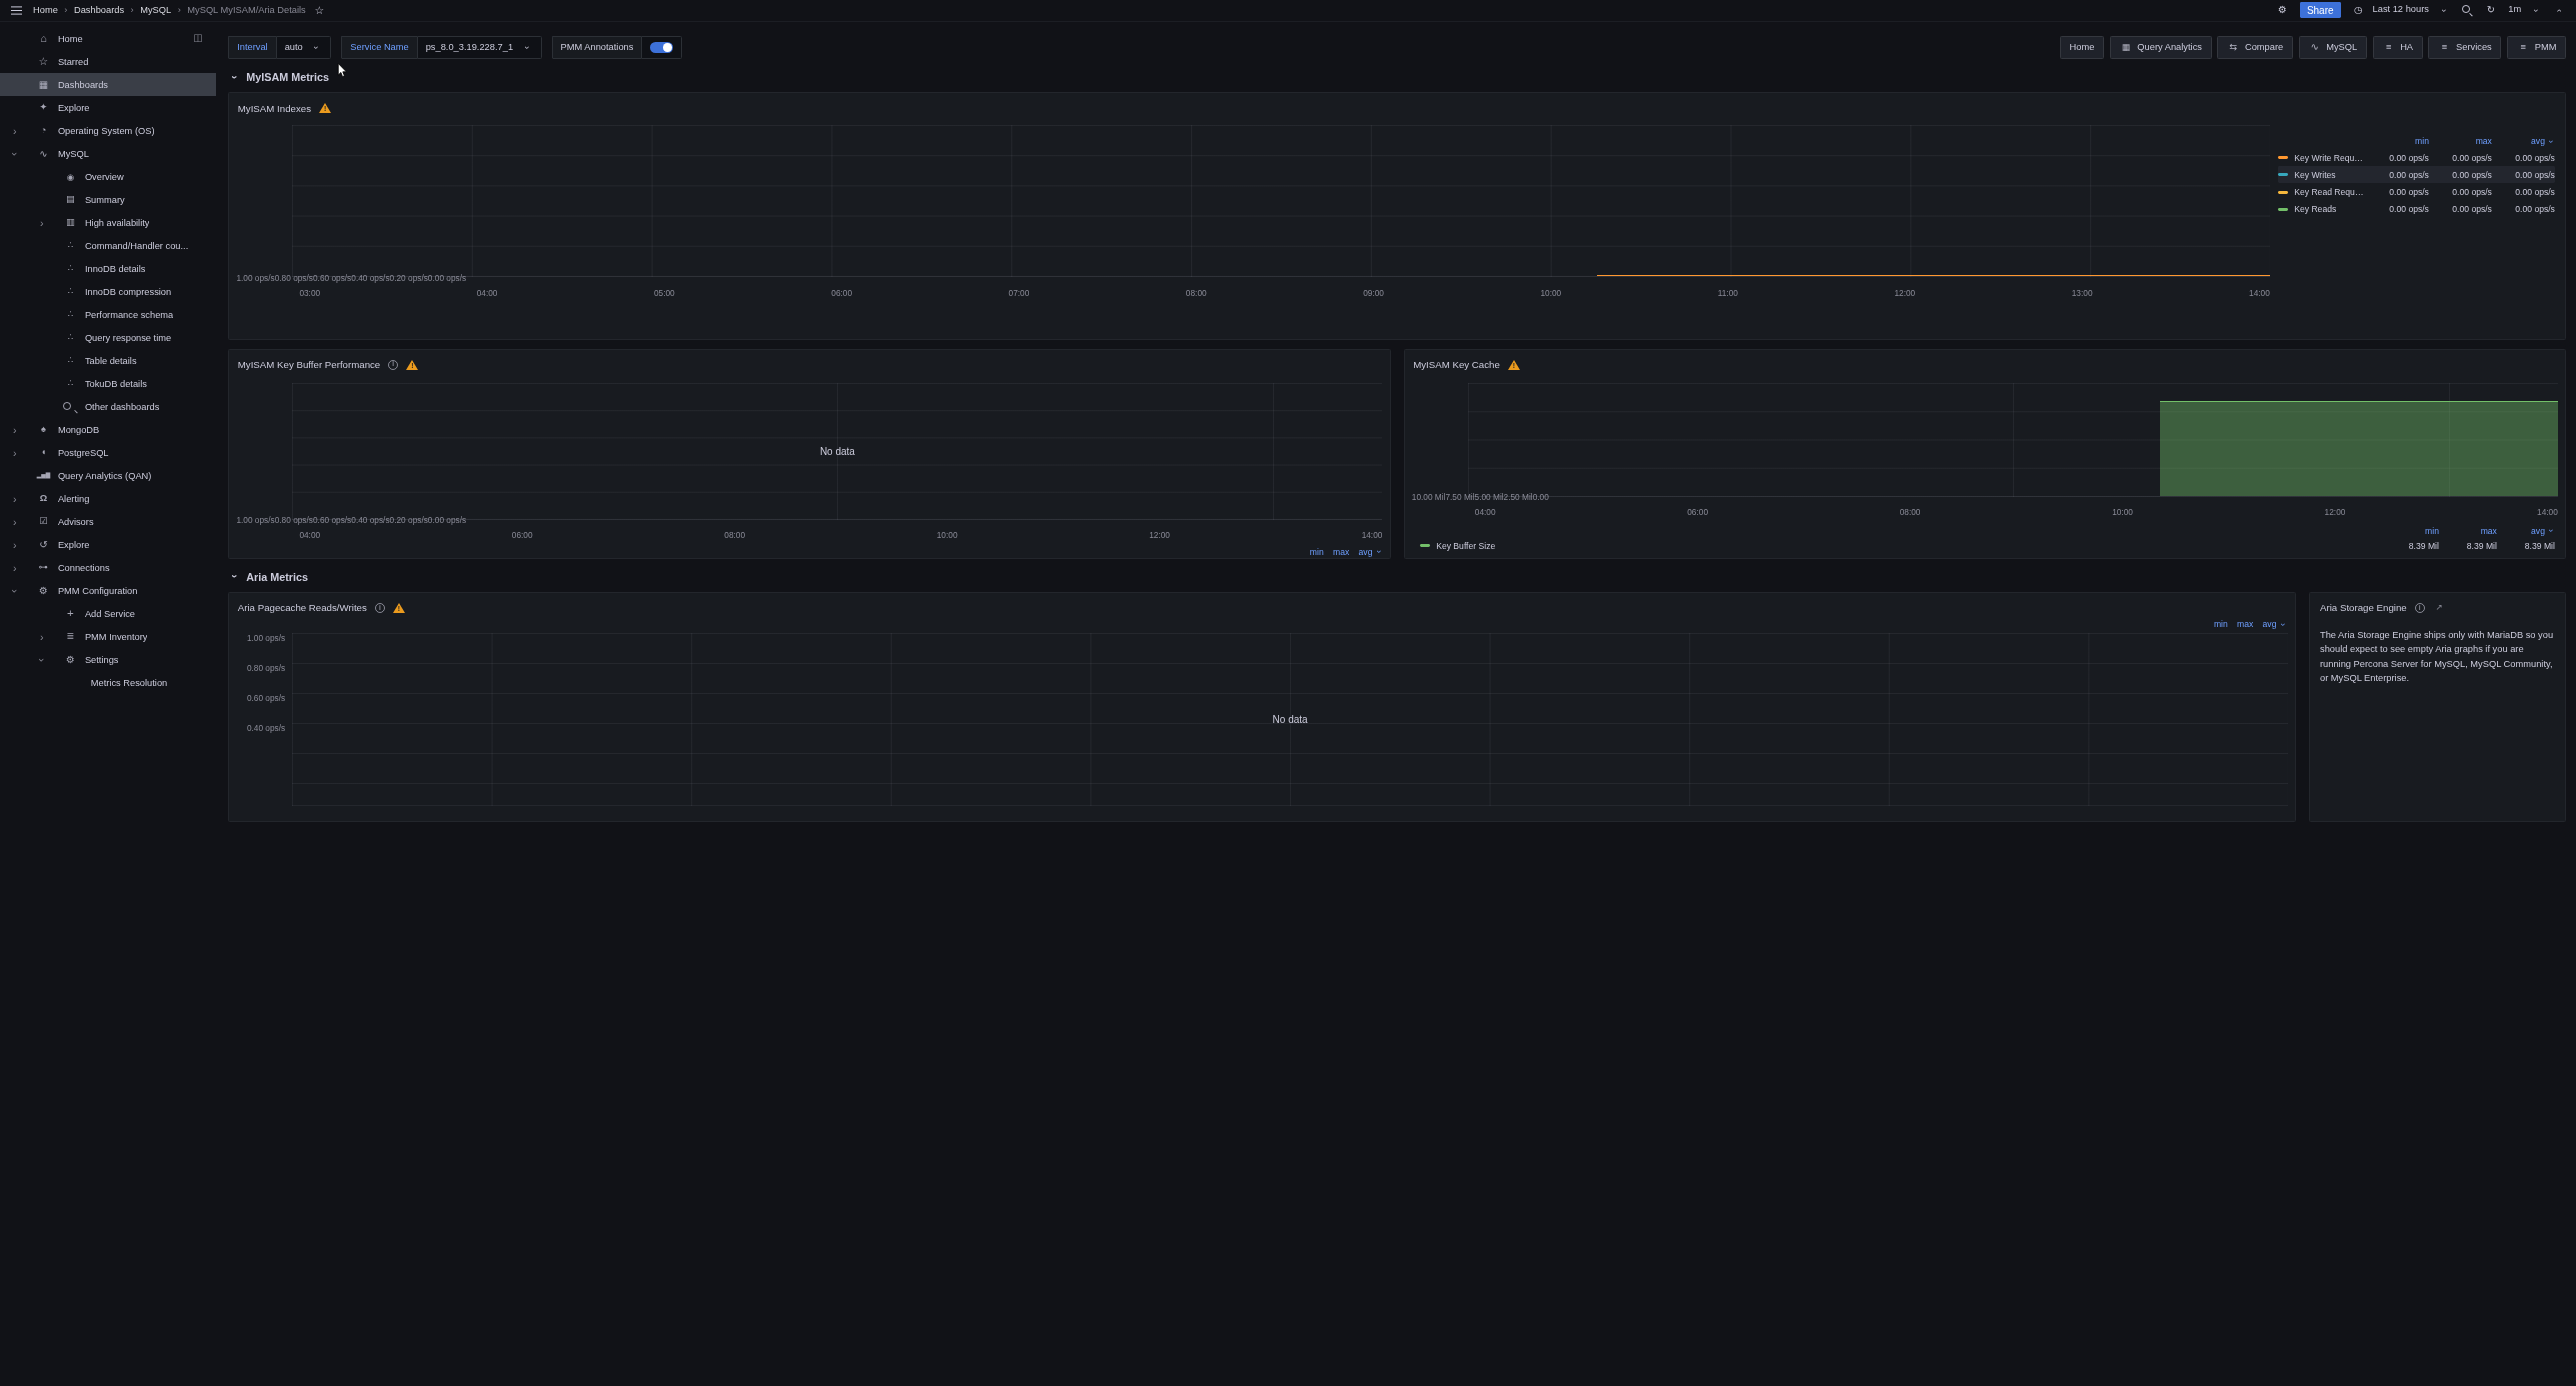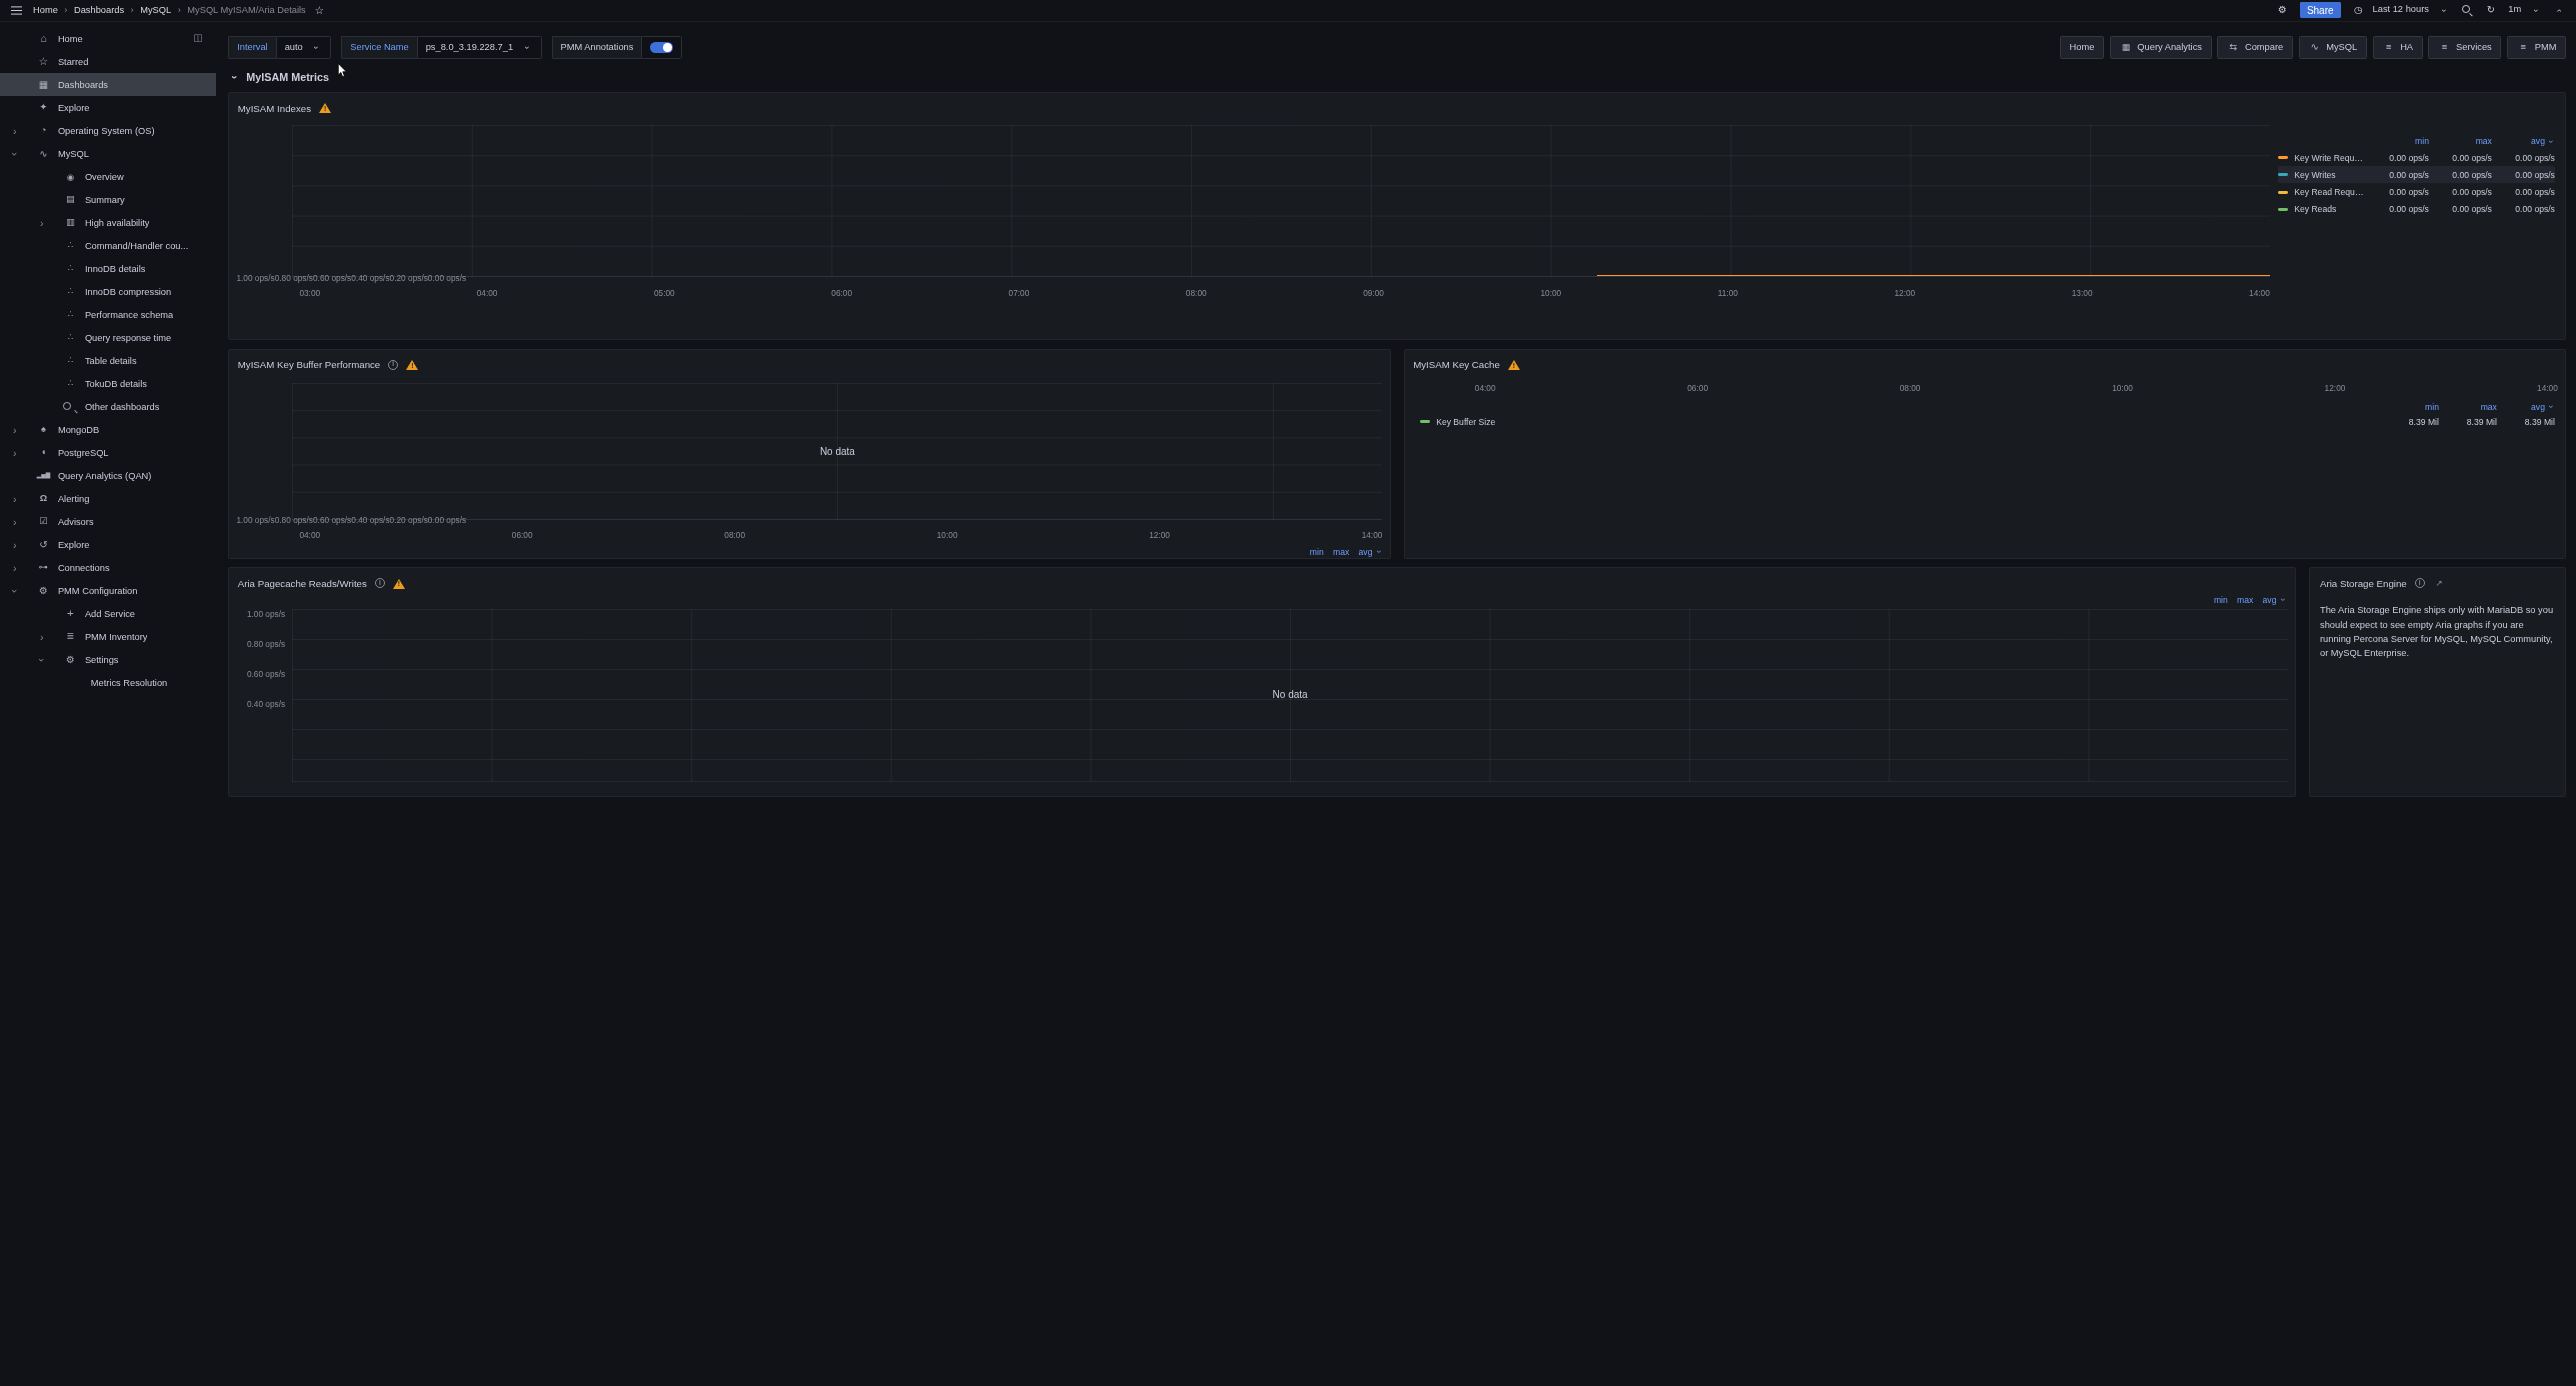--- a/index.html
+++ b/index.html
@@ -625,20 +625,38 @@
         </div>
       </div>
     </section>
 
     <section class="panel p-kc">
       <div class="panel-head">
         <span class="panel-title">MyISAM Key Cache</span>
         <span class="icon" data-icon="warn"></span>
       </div>
       <div class="chart">
+        <div class="plot-wrap">
+          <div class="y-axis">
+
+              <span class="ytick">10.00 Mil</span>
+
+              <span class="ytick">7.50 Mil</span>
+
+              <span class="ytick">5.00 Mil</span>
+
+              <span class="ytick">2.50 Mil</span>
+
+              <span class="ytick">0.00</span>
+
+          </div>
+          <div class="plot">
+            <div class="kc-area" style="--c: #73bf69;"></div>
+          </div>
+        </div>
         <div class="x-axis">
 
             <span class="xtick">04:00</span>
 
             <span class="xtick">06:00</span>
 
             <span class="xtick">08:00</span>
 
             <span class="xtick">10:00</span>
 
@@ -664,20 +682,24 @@
             </span>
             <span class="kc-val">8.39 Mil</span>
             <span class="kc-val">8.39 Mil</span>
             <span class="kc-val">8.39 Mil</span>
           </div>
         </div>
       </div>
     </section>
   </div>
 
+  <div class="section-head">
+    <span class="icon" data-icon="chevdown"></span>
+    <span>Aria Metrics</span>
+  </div>
 
   <div class="row row3">
 
     <section class="panel p-ariapc">
       <div class="panel-head">
         <span class="panel-title">Aria Pagecache Reads/Writes</span>
         <span class="icon" data-icon="info"></span>
         <span class="icon" data-icon="warn"></span>
       </div>
       <div class="legend-links">

